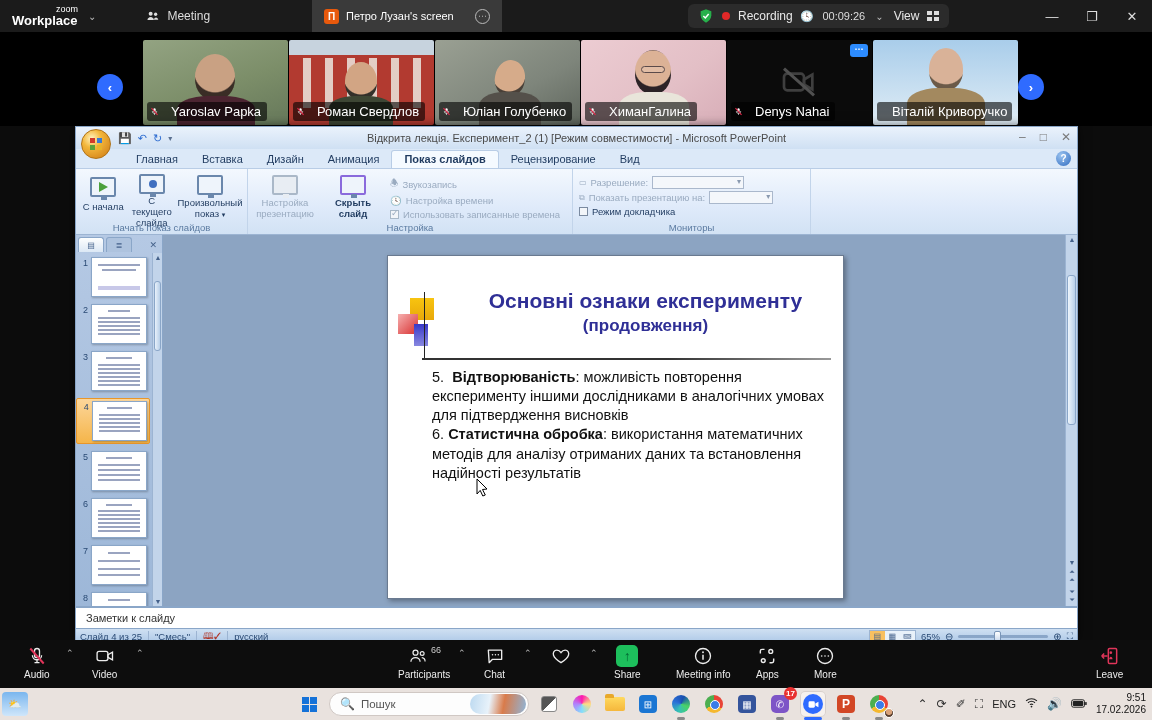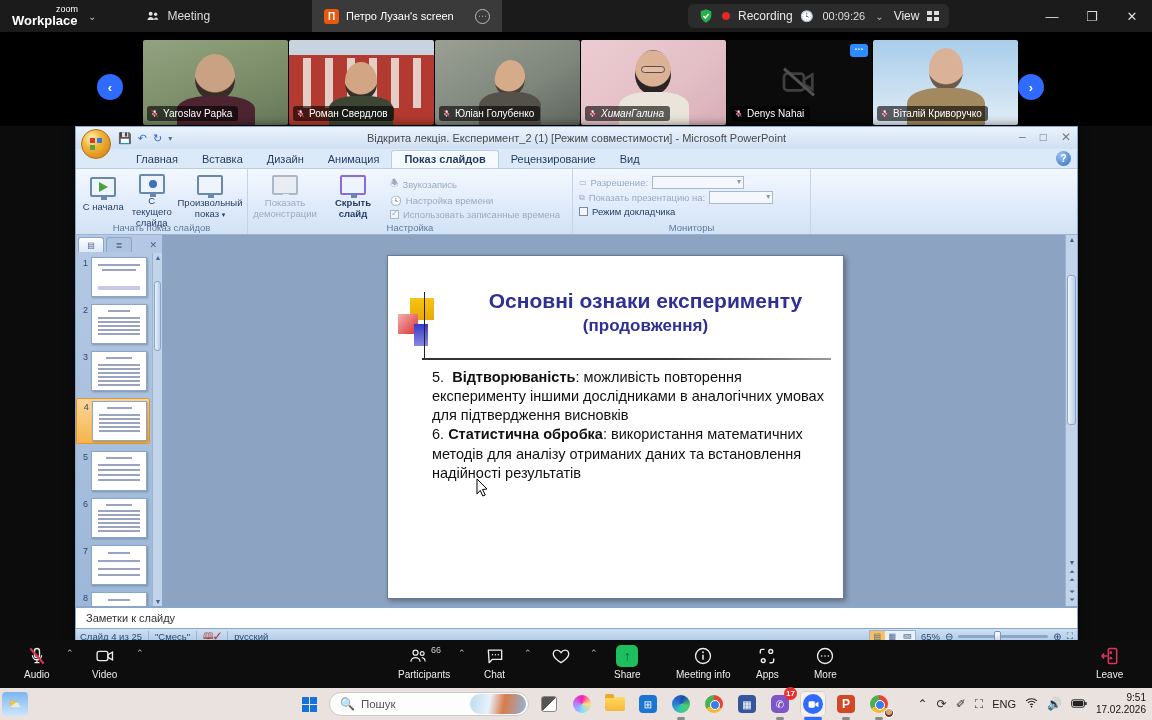--- a/index.html
+++ b/index.html
@@ -28,34 +28,34 @@
     linear-gradient(#ddd,#ddd) 7px 6px/5px 4px no-repeat; }
   .win-btns { position:absolute; right:0; top:0; height:32px; display:flex; }
   .win-btns > div { width:40px; height:32px; display:flex; align-items:center; justify-content:center; color:#ddd; font-size:13px; }
 
   
   .strip { position:absolute; left:0; top:32px; width:1152px; height:94px; background:#000; }
   .nav-arrow { position:absolute; top:42px; width:26px; height:26px; border-radius:50%; background:#2f6bff; color:#fff; display:flex; align-items:center; justify-content:center; font-size:13px; font-weight:bold; }
   .nav-left { left:97px; } .nav-right { left:1018px; }
   .tiles { position:absolute; left:143px; top:8px; display:flex; gap:1px; }
   .tile { position:relative; width:145px; height:85px; overflow:hidden; border-radius:2px; }
-  .name-pill { position:absolute; left:4px; bottom:4px; background:rgba(0,0,0,.6); border-radius:3px; color:#fff; font-size:10px; padding:2px 6px 2px 3px; display:flex; align-items:center; gap:4px; white-space:nowrap; max-width:135px; }
+  .name-pill { position:absolute; left:4px; bottom:4px; background:rgba(0,0,0,.6); border-radius:3px; color:#fff; font-size:13px; padding:2px 6px 2px 3px; display:flex; align-items:center; gap:12px; white-space:nowrap; max-width:135px; }
   .head { position:absolute; border-radius:50% 50% 45% 45%; }
   .torso { position:absolute; border-radius:40% 40% 0 0; }
   .p1 { background:linear-gradient(160deg,#93a382 0%,#7c8e69 55%,#66785a 100%); }
   .p1 .head { left:52px; top:14px; width:40px; height:46px; background:radial-gradient(circle at 50% 38%,#c9a183 58%,#3a2d26 62%); }
   .p1 .torso { left:34px; top:56px; width:78px; height:32px; background:#4c2531; }
   .p2 { background:linear-gradient(#c7d3de 0 18%, #b23a30 18% 100%); }
   .p2 .cols { position:absolute; left:0; top:18px; width:145px; height:50px; background:repeating-linear-gradient(90deg,#b23a30 0 14px,#ece7e0 14px 22px); opacity:.85; }
   .p2 .head { left:56px; top:22px; width:32px; height:38px; background:radial-gradient(circle at 50% 40%,#d2a584 60%,#33302a 64%); }
   .p2 .torso { left:40px; top:56px; width:64px; height:30px; background:#3d4634; }
   .p3 { background:linear-gradient(150deg,#9aa093 0%,#7e857b 60%,#5f665d 100%); }
   .p3 .head { left:60px; top:20px; width:30px; height:36px; background:radial-gradient(circle at 45% 42%,#d6ab8a 60%,#4a4038 64%); transform:rotate(8deg); }
   .p3 .torso { left:44px; top:52px; width:62px; height:34px; background:#54504a; }
-  .p4 { background:linear-gradient(140deg,#ecccd2 0%,#e3bfc6 60%,#d8aeb8 100%);font-style:italic; }
+  .p4 { background:linear-gradient(140deg,#ecccd2 0%,#e3bfc6 60%,#d8aeb8 100%); }
   .p4 .head { left:54px; top:10px; width:36px; height:44px; background:radial-gradient(circle at 50% 42%,#dcb296 56%,#2c2326 60%); }
   .p4 .torso { left:38px; top:52px; width:70px; height:34px; background:#e9e5da; }
   .p4 .glasses { position:absolute; left:60px; top:26px; width:24px; height:7px; border:1.5px solid #5a4a4a; border-radius:4px; background:rgba(255,255,255,.15); }
   .p5 { background:#0b0b0b; }
   .cam-off { position:absolute; left:50px; top:22px; opacity:.55; }
   .more-badge { position:absolute; right:4px; top:4px; width:18px; height:13px; background:#2d8cff; border-radius:3px; color:#fff; font-size:9px; line-height:11px; text-align:center; font-weight:bold; }
   .p6 { background:linear-gradient(#a9cdea 0%,#cfe3f2 70%,#e2eef7 100%); }
   .p6 .head { left:56px; top:8px; width:34px; height:42px; background:radial-gradient(circle at 50% 40%,#d9b298 62%,#6b5a48 66%); }
   .p6 .torso { left:34px; top:48px; width:78px; height:38px; background:#a3895f; }
 
@@ -376,21 +376,21 @@
             <span><span>Произвольный показ</span> <span style="font-size:7px;">▾</span></span>
           </div>
           <div class="rgroup-label">Начать показ слайдов</div>
         </div>
 
         <div class="rgroup" style="width:325px;">
           <div class="bigbtn disabled gray">
             <span class="ic">
                 <span class="screen-ic"></span>
               </span>
-            <span>Показать демонстрации</span>
+            <span>Настройка презентацию</span>
           </div>
           <div class="bigbtn">
             <span class="ic">
                 <span class="screen-ic" style="border-color:#8a6adc;"></span>
               </span>
             <span style="font-weight:bold;">Скрыть слайд</span>
           </div>
           <div class="smallrows">
             <div class="smallrow">
                 <span>🕭</span>

